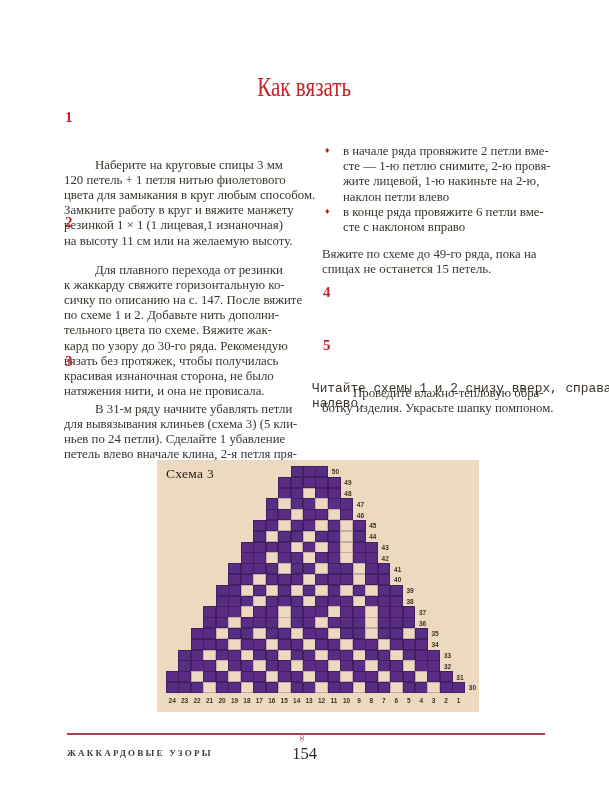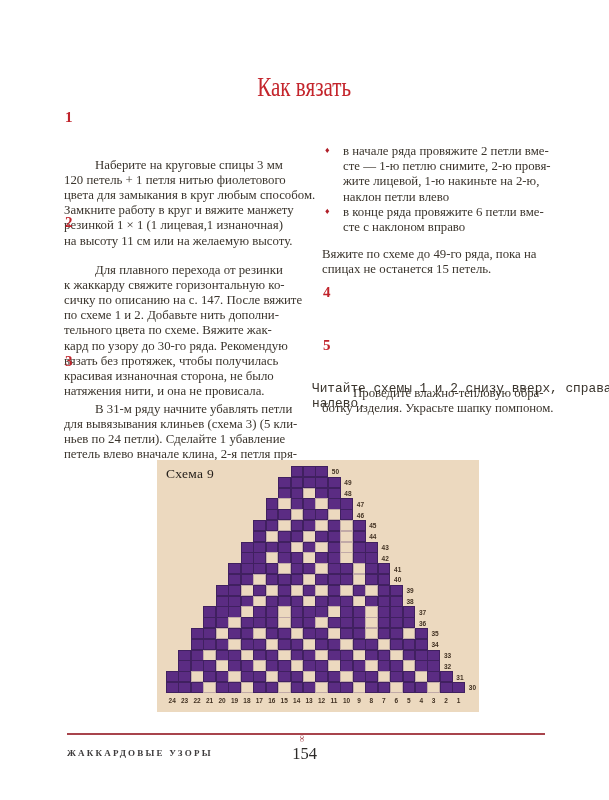--- a/index.html
+++ b/index.html
@@ -98,21 +98,21 @@
   <div class="tblock stepblock" style="left:322px;top:340px;width:240px;">
     <span class="step-num">5</span>
     <div class="step-text">Проведите влажно-тепловую обра-
 ботку изделия. Украсьте шапку помпоном.</div>
   </div>
 
   <div class="tblock" style="left:312px;top:381px;width:240px;font-family:Liberation Mono, monospace;">Читайте схемы 1 и 2 снизу вверх, справа
 налево.</div>
 
   <div class="chart-panel">
-    <div class="chart-title">Схема 9</div>
+    <div class="chart-title">Схема 3</div>
   <div class="cell main" style="left: 133.5px; top: 6px; width: 12.9px; height: 11.3px;"></div>
       <div class="cell main" style="left: 145.9px; top: 6px; width: 12.9px; height: 11.3px;"></div>
       <div class="cell main" style="left: 158.4px; top: 6px; width: 12.9px; height: 11.3px;"></div>
       <div class="rlabel" style="left: 174.8px; top: 8.4px;">50</div>
       <div class="cell main" style="left: 121px; top: 16.8px; width: 12.9px; height: 11.3px;"></div>
       <div class="cell main" style="left: 133.5px; top: 16.8px; width: 12.9px; height: 11.3px;"></div>
       <div class="cell main" style="left: 145.9px; top: 16.8px; width: 12.9px; height: 11.3px;"></div>
       <div class="cell main" style="left: 158.4px; top: 16.8px; width: 12.9px; height: 11.3px;"></div>
       <div class="cell main" style="left: 170.8px; top: 16.8px; width: 12.9px; height: 11.3px;"></div>
       <div class="rlabel" style="left: 187.3px; top: 19.2px;">49</div>

